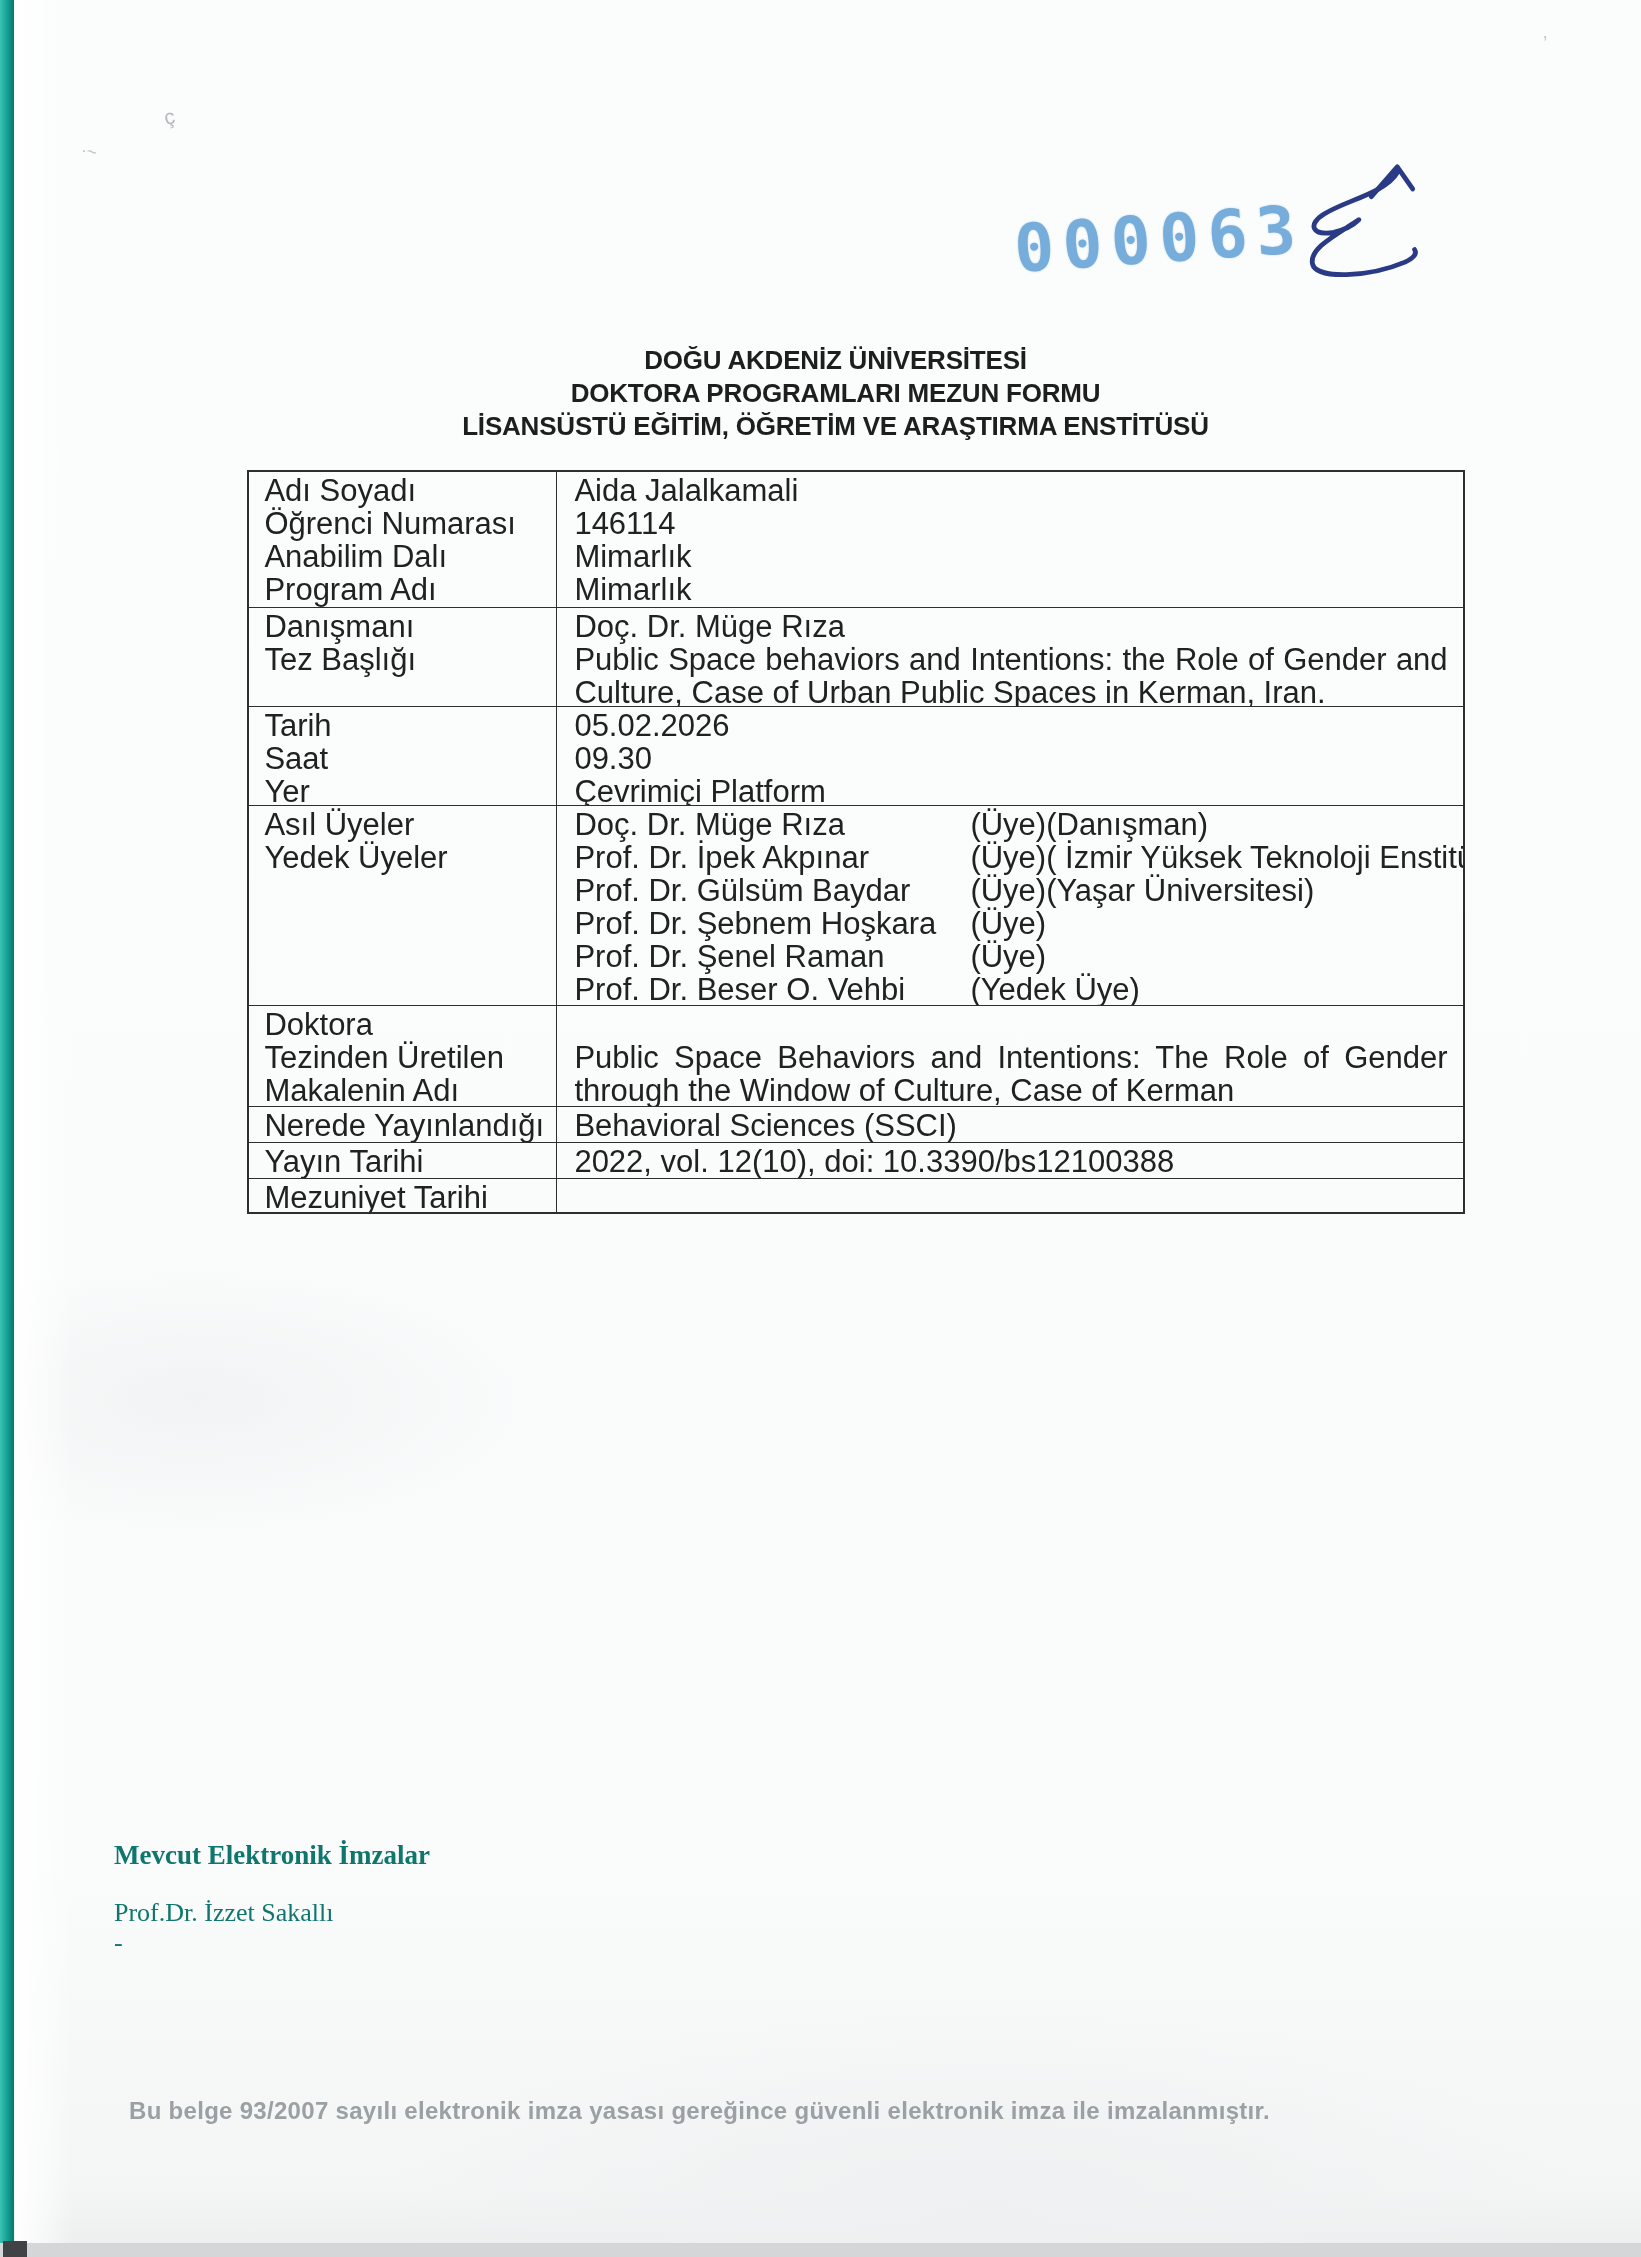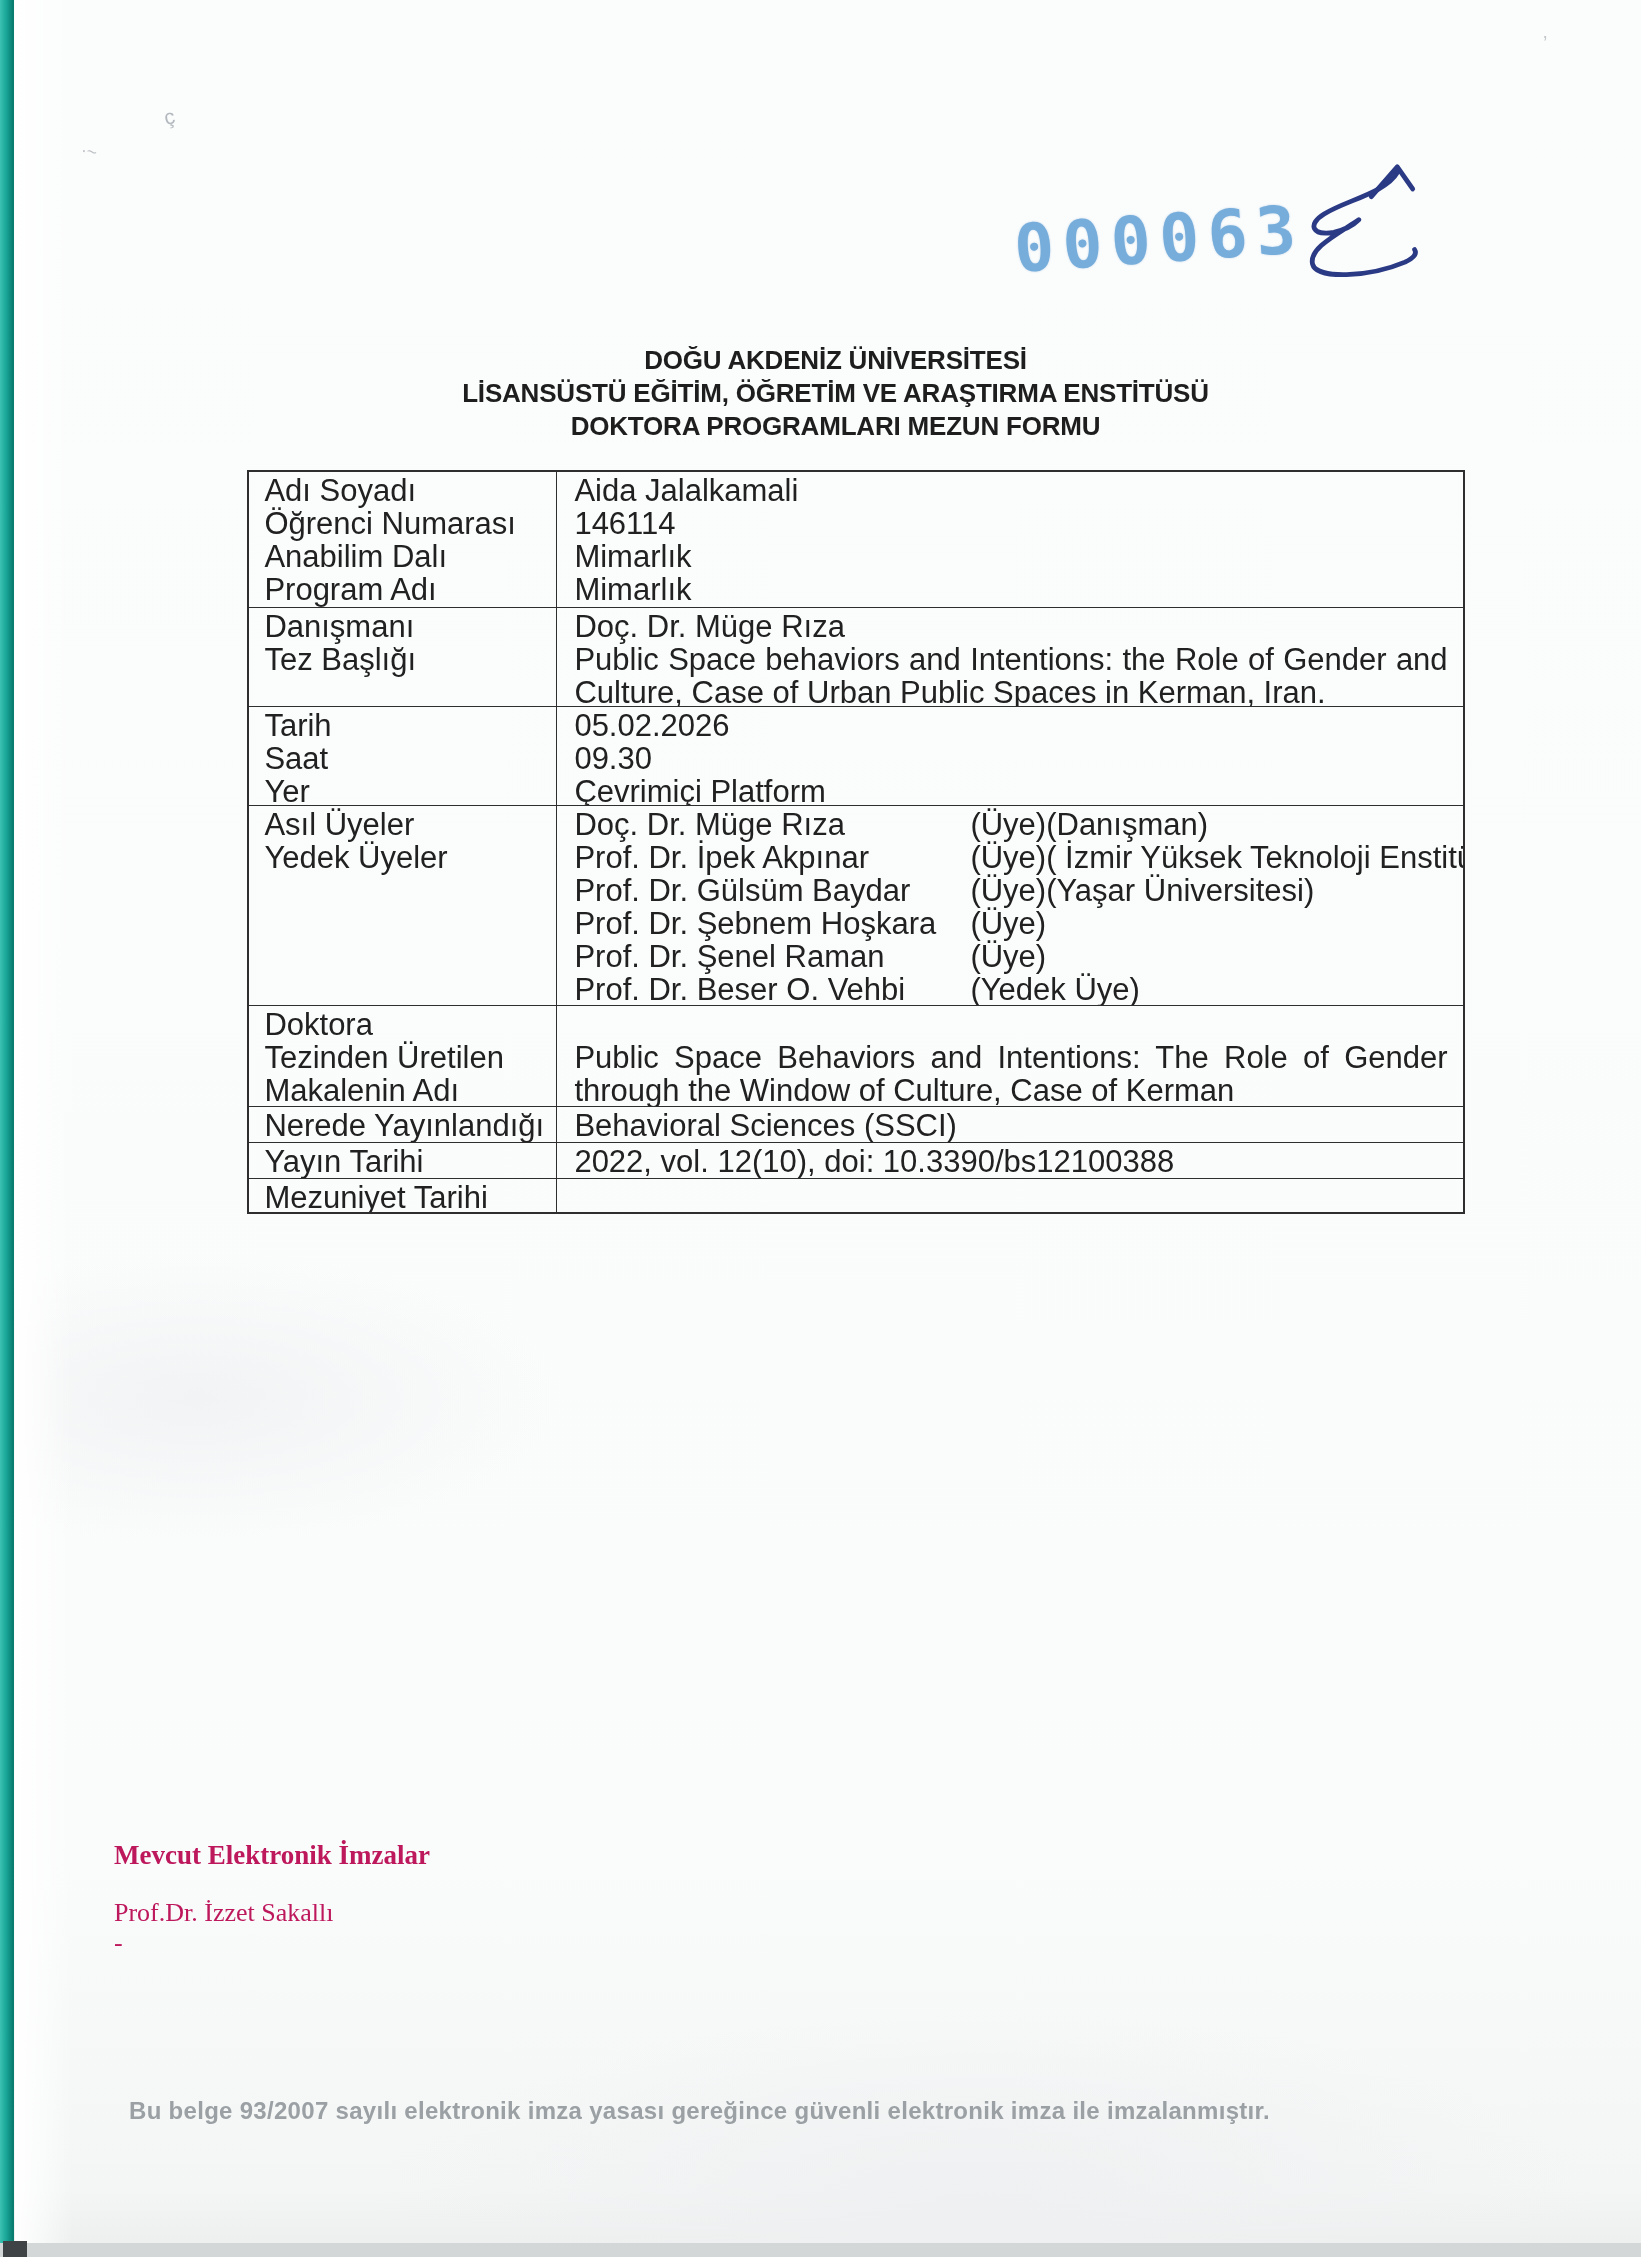--- a/index.html
+++ b/index.html
@@ -42,21 +42,21 @@
   .tlabel{border-right:1.9px solid #2e2e2e;padding:1.9px 7.7px 0 15.4px;overflow:hidden;}
   .tvalue{padding:1.9px 15.4px 0 17.4px;overflow:hidden;}
   .r1{height:135px}.r2{height:98px}.r3{height:98px}.r4{height:199px}
   .r5{height:100px}.r6{height:35px}.r7{height:35px}.r8{height:33px}
   .justify{text-align:justify;text-align-last:left;}
   .member{display:grid;grid-template-columns:396px 1fr;}
   .mrole{white-space:nowrap;}
   .pad-line{padding-top:33px;}
   
   .sig-block{position:absolute;left:114px;top:1840px;
-    font-family:"Liberation Serif", serif;color:#be185d;font-size:26px;}
+    font-family:"Liberation Serif", serif;color:#0f766e;font-size:26px;}
   .sig-heading{font-weight:bold;font-size:27px;margin-bottom:27px;}
   .sig-name{line-height:30px;}
   .sig-title{line-height:30px;letter-spacing:-0.2px;}
   .sig-dash{line-height:30px;}
   
   .footer-note{position:absolute;left:85px;top:2097px;width:1352px;
     font-weight:bold;font-size:24px;color:#9aa0a3;letter-spacing:0.3px;margin-left:44px;}
 </style>
 </head>
 <body>
@@ -75,22 +75,22 @@
   <div class="stamp">000063</div>
   <svg class="signature-svg" width="154" height="130" viewBox="0 0 160 135">
     <g fill="none" stroke="#2a3a85" stroke-width="5" stroke-linecap="round" stroke-linejoin="round">
       <path d="M99,36 L126,5 L142,28"></path>
       <path d="M126,11 C114,32 72,40 50,54 C32,65 38,77 60,73 C74,70 82,64 86,60 C62,76 34,90 38,106 C42,122 96,120 134,104 C142,100 147,96 144,91"></path>
     </g>
   </svg>
 
   <header class="doc-header">
     <div>DOĞU AKDENİZ ÜNİVERSİTESİ</div>
+    <div>DOKTORA PROGRAMLARI MEZUN FORMU</div>
     <div>LİSANSÜSTÜ EĞİTİM, ÖĞRETİM VE ARAŞTIRMA ENSTİTÜSÜ</div>
-    <div>DOKTORA PROGRAMLARI MEZUN FORMU</div>
   </header>
 
   <div class="form-table">
 
     <div class="trow r1">
       <div class="tlabel">
         <div>Adı Soyadı</div>
         <div>Öğrenci Numarası</div>
         <div>Anabilim Dalı</div>
         <div>Program Adı</div>

